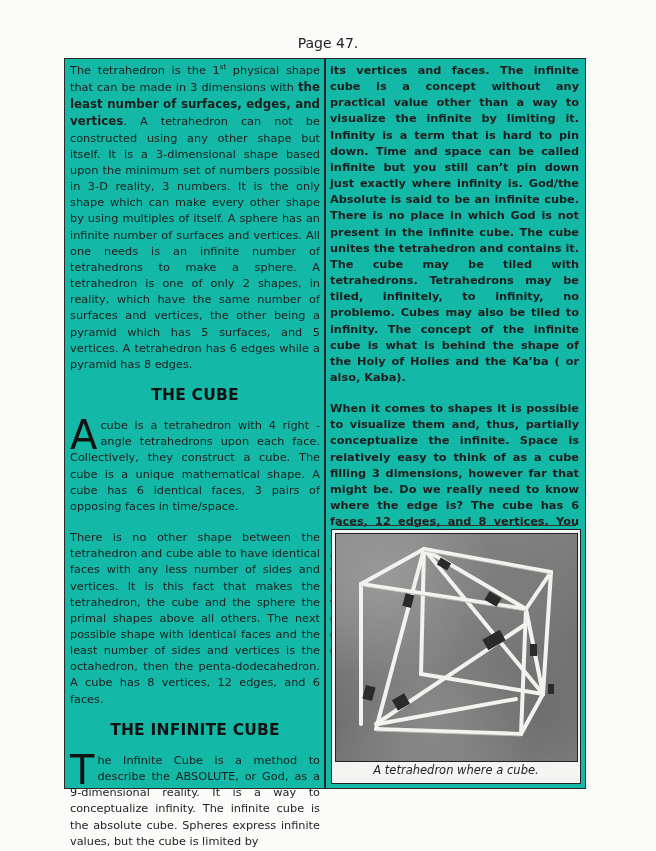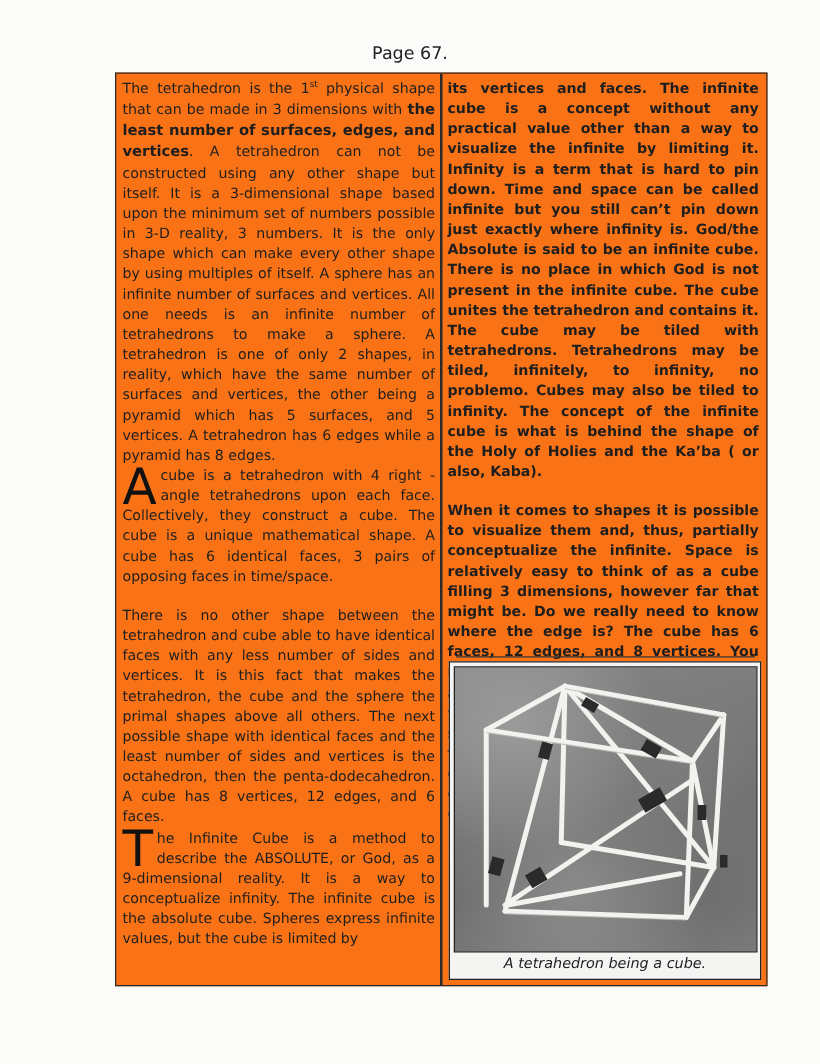--- a/index.html
+++ b/index.html
@@ -5,22 +5,22 @@
   html, body { margin: 0; padding: 0; }
   body {
     width: 656px; height: 851px; background: #fbfbfa; position: relative; overflow: hidden;
     font-family: "DejaVu Sans", sans-serif; color: #1e1e1e;
   }
   .page-number {
     position: absolute; top: 35px; left: 0; width: 656px; text-align: center;
     font-size: 14px; color: #222;
   }
   .frame {
-    position: absolute; left: 92px; top: 58px; width: 522px; height: 731px;
-    border: 1.5px solid #2a2a2a; box-sizing: border-box; background: #f97316;
+    position: absolute; left: 64px; top: 58px; width: 522px; height: 731px;
+    border: 1.5px solid #2a2a2a; box-sizing: border-box; background: #14b8a6;
   }
   .divider { position: absolute; left: 259px; top: 0; width: 1.5px; height: 100%; background: #2a2a2a; }
   .col { position: absolute; top: 4px; font-size: 11.3px; line-height: 16.15px; text-align: justify; }
   .col-left { left: 5px; width: 250px; }
   .col-right { left: 265px; width: 249px; font-weight: bold; }
   .col p { margin: 0; }
   .gap { height: 15px; }
   .bold { font-weight: bold; font-size: 11.8px; }
   .heading { text-align: center; font-weight: bold; font-size: 15.5px; letter-spacing: 0.2px; margin: 14px 0 15px 0; color: #111; }
   .dropcap {
@@ -45,33 +45,35 @@
   }
   .figure-photo svg { position: absolute; left: 0; top: 0; }
   .caption {
     position: absolute; left: 0; top: 233px; width: 100%; text-align: center;
     font-style: italic; font-size: 11.5px; color: #1e1e1e;
   }
 </style>
 </head>
 <body>
 
-<div class="page-number">Page 67.</div>
+<div class="page-number">Page 47.</div>
 
 <div class="frame">
   <div class="divider"></div>
 
   <div class="col col-left">
     <p><span>The tetrahedron is the 1</span><sup>st</sup><span> physical shape that can be made in 3 dimensions with </span><span class="bold">the least number of surfaces, edges, and vertices</span><span>.  A tetrahedron can not be constructed using any other shape but itself.   It is a 3-dimensional shape based upon the minimum set of numbers possible in 3-D  reality, 3 numbers.  It is the only shape which can make every other shape by using multiples of itself.  A sphere has an infinite number of surfaces and vertices.  All one needs is an infinite number of tetrahedrons to make a sphere.  A tetrahedron is one of only 2 shapes, in reality, which have the same number of surfaces and vertices, the other being a pyramid which has 5 surfaces, and 5 vertices. A tetrahedron has 6 edges while a pyramid has 8 edges.</span></p>
 
+    <div class="heading">THE CUBE</div>
 
     <p><span class="dropcap">A</span><span> cube is a tetrahedron with 4 right - angle   tetrahedrons upon each face. Collectively, they construct a cube.   The cube is a unique mathematical  shape.  A cube has 6 identical faces, 3 pairs of opposing faces in time/space.</span></p>
     <div class="gap"></div>
     <p>There is no other shape between the tetrahedron and cube able to have identical faces with any less number of sides and vertices.  It is this fact that makes the tetrahedron, the cube and the sphere the primal shapes above all others.  The next possible shape with identical faces and the least number of sides and vertices is the octahedron, then the  penta-dodecahedron.  A cube has 8 vertices, 12 edges, and 6 faces.</p>
 
+    <div class="heading">THE INFINITE CUBE</div>
 
     <p><span class="dropcap">T</span><span>he Infinite Cube is a method to describe the ABSOLUTE, or God,  as a 9-dimensional reality.   It  is a  way to conceptualize infinity.  The infinite cube is the absolute cube.  Spheres express infinite  values, but the cube is limited by</span></p>
   </div>
 
   <div class="col col-right">
     <p>its vertices and faces.  The infinite cube is a concept without any practical value other than a way to visualize the infinite by limiting it.  Infinity is a term that is hard to pin down.  Time and space can be called infinite but you still can’t pin down just exactly where infinity is.  God/the Absolute is said to be an infinite cube.  There is no place in which God is not  present  in the infinite cube.  The cube unites the tetrahedron and contains it.  The cube may be tiled with tetrahedrons.  Tetrahedrons may be tiled, infinitely, to infinity, no problemo.  Cubes may also be  tiled to infinity.  The concept of the infinite cube is what is behind the shape of the Holy of Holies and the Ka’ba ( or also, Kaba).</p>
     <div class="gap"></div>
     <p><span>When it comes to shapes it is possible to visualize them and, thus, partially  conceptualize the infinite.  Space  is relatively easy  to  think  of  as  a  cube  filling  3 dimensions, however  far that might be. Do we really need to know where the edge is?  The cube has 6 faces, 12 edges, and 8 vertices.  You may  think of reality as extending, in all directions, as a gigantic cube, or you may think of  it as a gigantic sphere, but a sphere can not “fill in” the corners, can it?   And a sphere is defined as having an </span><u>infinite</u><span> number of surfaces. Cubes are much easier to deal with  than</span></p>
   </div>
 
@@ -111,15 +113,15 @@
           <rect x="102" y="26" width="12" height="8" transform="rotate(30 108 30)"></rect>
           <rect x="150" y="60" width="14" height="10" transform="rotate(30 157 65)"></rect>
           <rect x="148" y="100" width="20" height="12" transform="rotate(-30 158 106)"></rect>
           <rect x="194" y="110" width="7" height="12"></rect>
           <rect x="28" y="152" width="10" height="14" transform="rotate(15 33 159)"></rect>
           <rect x="58" y="162" width="14" height="12" transform="rotate(-30 65 168)"></rect>
           <rect x="212" y="150" width="6" height="10"></rect>
         </g>
       </svg>
     </div>
-    <div class="caption">A tetrahedron being a cube.</div>
+    <div class="caption">A tetrahedron where a cube.</div>
   </div>
 </div>
 
 </body></html>

